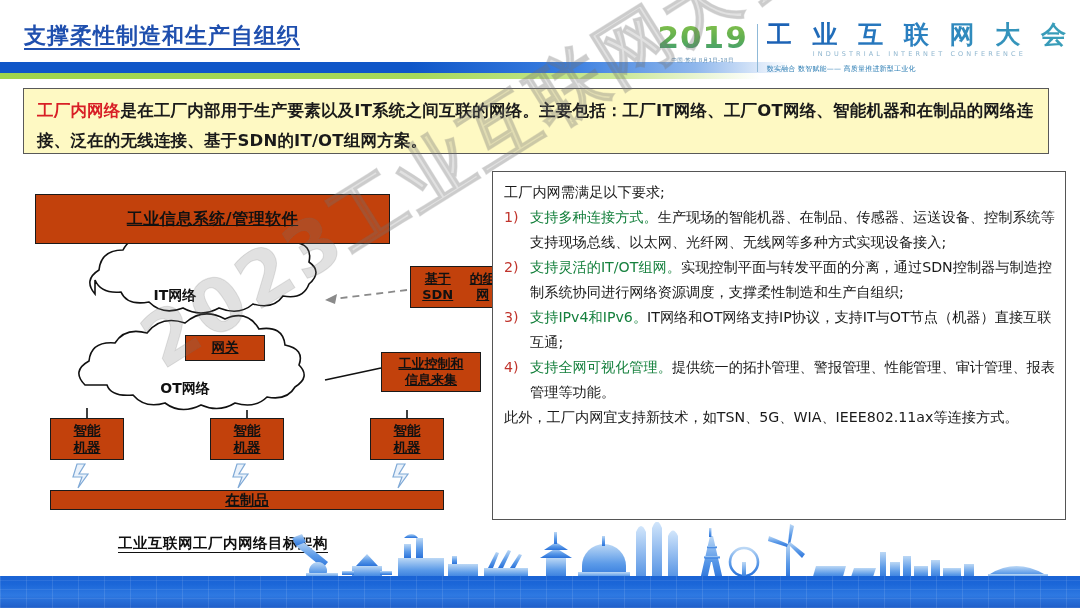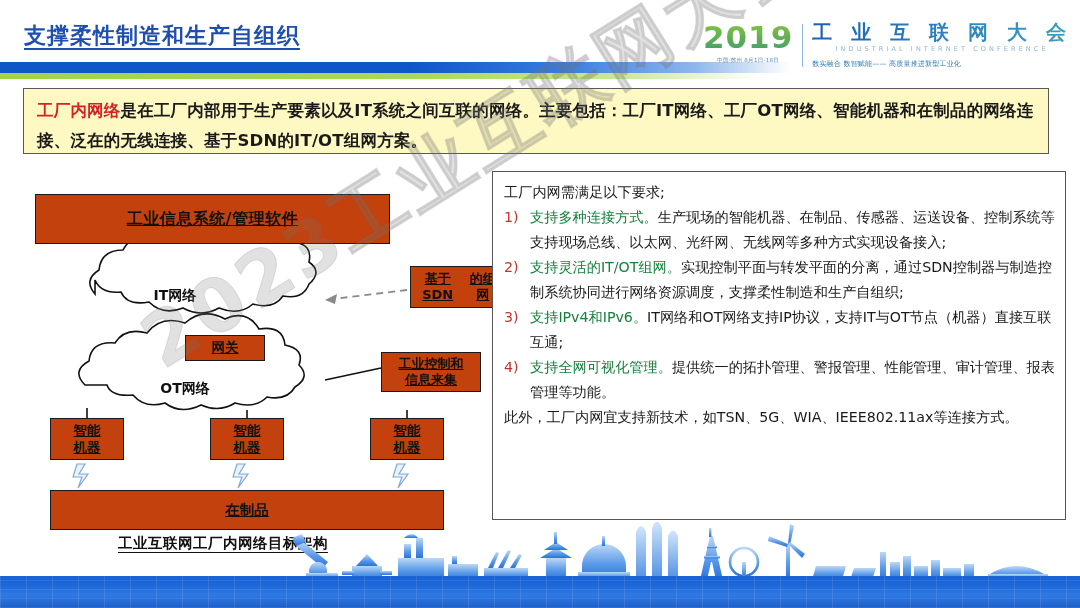--- a/index.html
+++ b/index.html
@@ -36,21 +36,21 @@
   .logo-year{
     font-size:31px;font-weight:700;letter-spacing:1px;line-height:1;
     background:linear-gradient(to bottom,#86c24a 0%,#5fae52 55%,#3e9d79 100%);
     -webkit-background-clip:text;background-clip:text;color:transparent;
     font-family:"DejaVu Sans","Liberation Sans",sans-serif;
   }
   .logo-date{font-size:5.5px;color:#5a8ab0;letter-spacing:.3px;margin-top:4px;white-space:nowrap;}
   .logo-div{width:1px;background:#8fb9d8;align-self:stretch;margin-top:2px;margin-bottom:2px;}
   .logo-right{padding-left:9px;}
   .logo-cn{
-    font-size:20px;font-weight:700;letter-spacing:6px;line-height:1.05;white-space:nowrap;
+    font-size:25px;font-weight:700;letter-spacing:6px;line-height:1.05;white-space:nowrap;
     background:linear-gradient(to right,#1a5fb4 0%,#2a7ec0 45%,#3aa0b8 100%);
     -webkit-background-clip:text;background-clip:text;color:transparent;
   }
   .logo-en{font-size:6.5px;color:#8fb6cf;letter-spacing:3.1px;margin-top:2px;white-space:nowrap;text-align:center;}
   .logo-sub{font-size:7px;color:#2f7fb5;letter-spacing:.2px;margin-top:6px;white-space:nowrap;}
 
   
   .def-box{
     position:absolute;left:23px;top:88px;width:1026px;height:66px;
     border:1.3px solid #595959;background:#fef9c3;box-sizing:border-box;
@@ -68,21 +68,21 @@
     display:flex;align-items:center;justify-content:center;text-align:center;
     font-weight:700;color:#111;text-decoration:underline;
   }
   .b-top{left:10px;top:22px;width:355px;height:50px;font-size:16px;letter-spacing:.5px;}
   .b-gw{left:160px;top:163px;width:80px;height:26px;font-size:13.5px;z-index:6;}
   .b-sdn{left:385px;top:94px;width:92px;height:42px;font-size:13px;line-height:16px;flex-direction:row;}
   .b-ctrl{left:356px;top:180px;width:100px;height:40px;font-size:13px;line-height:16px;flex-direction:column;}
   .b-m1{left:25px;top:246px;width:74px;height:42px;font-size:13.5px;line-height:17px;flex-direction:column;}
   .b-m2{left:185px;top:246px;width:74px;height:42px;font-size:13.5px;line-height:17px;flex-direction:column;}
   .b-m3{left:345px;top:246px;width:74px;height:42px;font-size:13.5px;line-height:17px;flex-direction:column;}
-  .b-wip{left:25px;top:318px;width:394px;height:40px;font-size:14.5px;}
+  .b-wip{left:25px;top:318px;width:394px;height:20px;font-size:14.5px;}
   .cloud-label{
     position:absolute;font-weight:700;font-size:14px;color:#111;z-index:5;
     width:100%;text-align:center;
   }
   .diagram svg{position:absolute;left:0;top:0;width:455px;height:350px;overflow:visible;}
   .dg-caption{
     position:absolute;left:118px;top:534px;font-size:14.5px;font-weight:700;color:#111;
     text-decoration:underline;text-underline-offset:4px;letter-spacing:.5px;
   }
 

